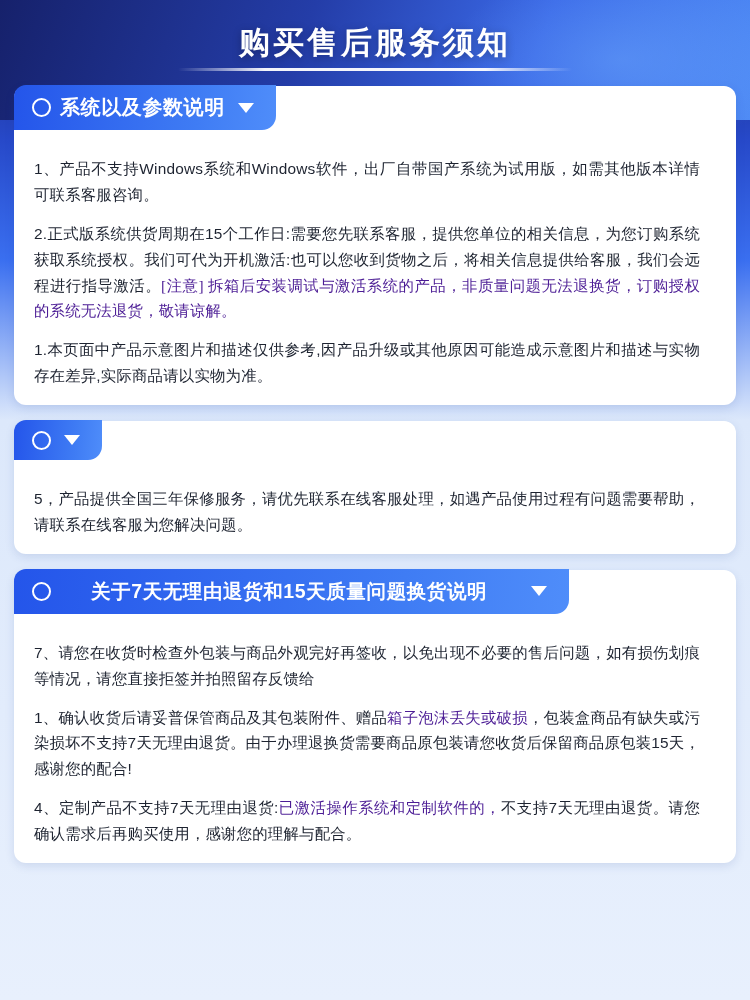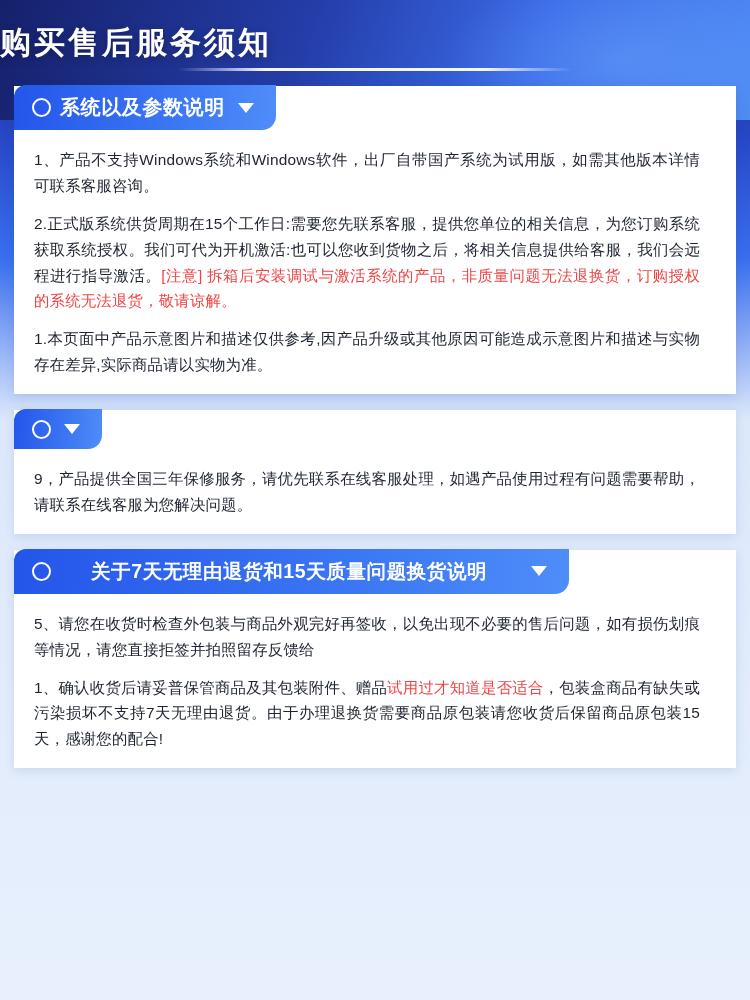--- a/index.html
+++ b/index.html
@@ -39,20 +39,21 @@
     z-index: 0;
   }
 
   
   .header {
     position: relative;
     z-index: 2;
     height: 86px;
     display: flex;
     align-items: center;
+    justify-content: center;
   }
   .header-title {
     color: #ffffff;
     font-size: 31px;
     font-weight: bold;
     letter-spacing: 3px;
     text-shadow: 0 2px 8px rgba(0,0,0,0.30);
   }
   .header-rule {
     position: absolute;
@@ -64,21 +65,21 @@
     background: linear-gradient(90deg, rgba(255,255,255,0) 0%, rgba(255,255,255,0.95) 22%, rgba(255,255,255,0.95) 78%, rgba(255,255,255,0) 100%);
     border-radius: 2px;
   }
 
   
   .card {
     position: relative;
     z-index: 2;
     margin: 0 14px 16px 14px;
     background: #ffffff;
-    border-radius: 0;
+    border-radius: 12px;
     box-shadow: 0 3px 10px rgba(30,60,140,0.13);
     padding: 0 16px 14px 0;
   }
   .card + .card { margin-top: 0; }
 
   .section-head {
     position: relative;
     display: inline-flex;
     align-items: center;
     gap: 9px;
@@ -112,27 +113,28 @@
     margin-left: 4px;
   }
 
   .body {
     padding: 12px 20px 0 20px;
   }
   .para {
     color: #1d2330;
     font-size: 15.4px;
     line-height: 1.68;
-    margin: 4px 0 12px 0;
+    margin: 13px 0 12px 0;
     text-align: justify;
     letter-spacing: 0.2px;
   }
   .para:last-child { margin-bottom: 2px; }
   .hl {
-    color: #ef4444;
+    color: #4c1d95;
+    font-family: Liberation Serif, serif;
   }
 </style>
 </head>
 <body>
 
 <div class="page">
 
   <div class="header">
     <div class="header-title">购买售后服务须知</div>
   </div>
@@ -145,25 +147,26 @@
           <span class="caret-icon"></span>
         </div><div class="body">
           <p class="para"><span>1、产品不支持Windows系统和Windows软件，出厂自带国产系统为试用版，如需其他版本详情可联系客服咨询。</span></p>
           <p class="para"><span>2.正式版系统供货周期在15个工作日:需要您先联系客服，提供您单位的相关信息，为您订购系统获取系统授权。我们可代为开机激活:也可以您收到货物之后，将相关信息提供给客服，我们会远程进行指导激活。</span><span class="hl">[注意] 拆箱后安装调试与激活系统的产品，非质量问题无法退换货，订购授权的系统无法退货，敬请谅解。</span></p>
           <p class="para"><span>1.本页面中产品示意图片和描述仅供参考,因产品升级或其他原因可能造成示意图片和描述与实物存在差异,实际商品请以实物为准。</span></p>
         </div></div>
       <div class="card"><div class="section-head">
           <span class="ring-icon"></span>
           <span class="caret-icon"></span>
         </div><div class="body">
-          <p class="para"><span>9，产品提供全国三年保修服务，请优先联系在线客服处理，如遇产品使用过程有问题需要帮助，请联系在线客服为您解决问题。</span></p>
+          <p class="para"><span>5，产品提供全国三年保修服务，请优先联系在线客服处理，如遇产品使用过程有问题需要帮助，请联系在线客服为您解决问题。</span></p>
         </div></div>
       <div class="card"><div class="section-head wide">
           <span class="ring-icon"></span>
           <span>关于7天无理由退货和15天质量问题换货说明</span>
           <span class="caret-icon"></span>
         </div><div class="body">
-          <p class="para"><span>5、请您在收货时检查外包装与商品外观完好再签收，以免出现不必要的售后问题，如有损伤划痕等情况，请您直接拒签并拍照留存反馈给</span></p>
-          <p class="para"><span>1、确认收货后请妥普保管商品及其包装附件、赠品</span><span class="hl">试用过才知道是否适合</span><span>，包装盒商品有缺失或污染损坏不支持7天无理由退货。由于办理退换货需要商品原包装请您收货后保留商品原包装15天，感谢您的配合!</span></p>
+          <p class="para"><span>7、请您在收货时检查外包装与商品外观完好再签收，以免出现不必要的售后问题，如有损伤划痕等情况，请您直接拒签并拍照留存反馈给</span></p>
+          <p class="para"><span>1、确认收货后请妥普保管商品及其包装附件、赠品</span><span class="hl">箱子泡沫丢失或破损</span><span>，包装盒商品有缺失或污染损坏不支持7天无理由退货。由于办理退换货需要商品原包装请您收货后保留商品原包装15天，感谢您的配合!</span></p>
+          <p class="para"><span>4、定制产品不支持7天无理由退货:</span><span class="hl">已激活操作系统和定制软件的，</span><span>不支持7天无理由退货。请您确认需求后再购买使用，感谢您的理解与配合。</span></p>
         </div></div>
     </div>
 
 </div>
 
 </body></html>

